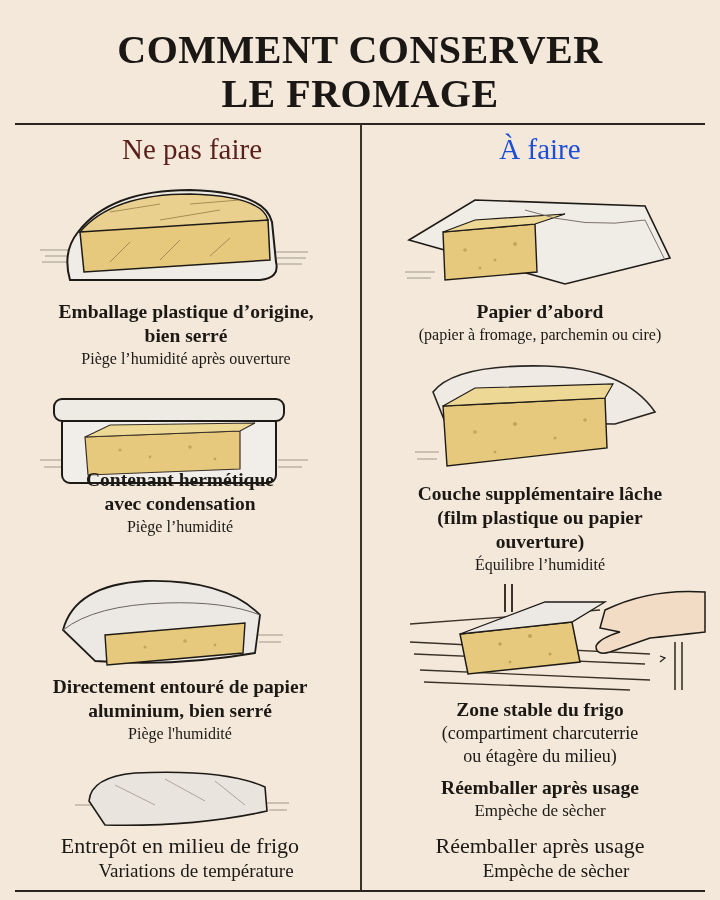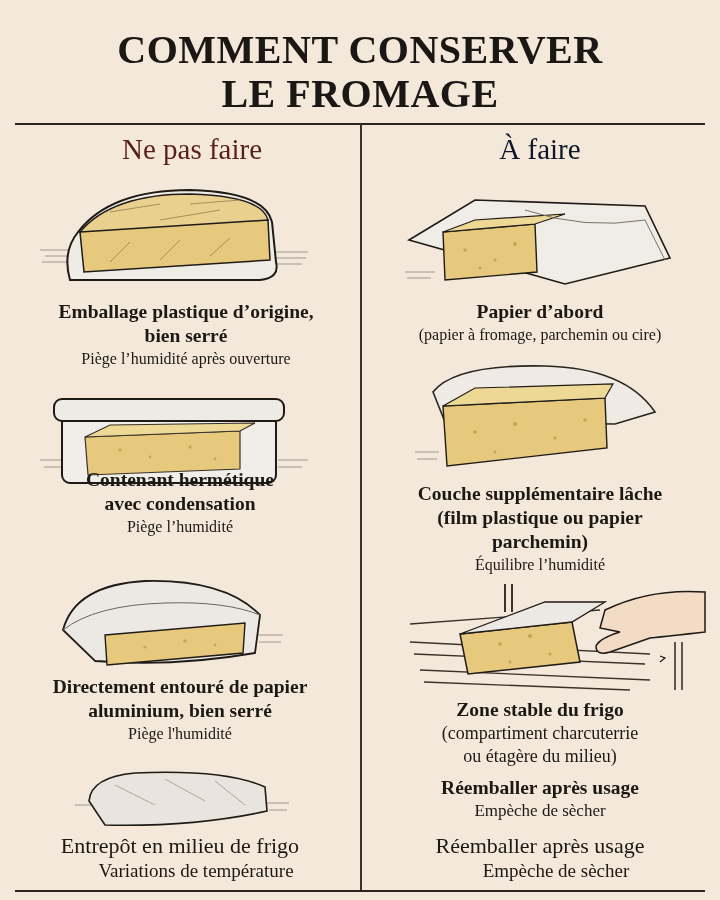--- a/index.html
+++ b/index.html
@@ -17,21 +17,21 @@
       letter-spacing: 0.5px;
     }
     .rule-top { position: absolute; left: 15px; top: 123px; width: 690px; height: 2px; background: #2a2520; }
     .rule-bottom { position: absolute; left: 15px; top: 890px; width: 690px; height: 2px; background: #2a2520; }
     .divider { position: absolute; left: 360px; top: 124px; width: 1.5px; height: 767px; background: #3a332b; }
     .col-head {
       position: absolute; top: 133px; width: 360px; text-align: center;
       font-family: "Liberation Serif", serif; font-size: 29px;
     }
     .col-head.left { left: 0; color: #5a1f1a; padding-left: 24px; }
-    .col-head.right { left: 360px; color: #0f172a; }
+    .col-head.right { left: 360px; color: #1d4ed8; }
 
     .illus { position: absolute; }
     .item { position: absolute; width: 360px; text-align: center; }
     .item.left { left: 0; }
     .item.right { left: 360px; }
     .main { font-family: "Liberation Serif", serif; font-weight: bold; font-size: 19.5px; line-height: 24px; }
     .sub { font-family: "Liberation Serif", serif; font-size: 16px; line-height: 21px; }
     .plain-main { font-family: "Liberation Serif", serif; font-size: 22px; line-height: 26px; }
     .plain-sub { font-family: "Liberation Serif", serif; font-size: 19px; line-height: 23px; margin-left: 32px; }
     svg { display: block; }
@@ -185,21 +185,21 @@
         <circle cx="100" cy="62" r="2"></circle>
         <circle cx="140" cy="76" r="1.6"></circle>
         <circle cx="170" cy="58" r="1.8"></circle>
         <circle cx="80" cy="90" r="1.4"></circle>
       </g>
   </svg>
 </div>
 <div class="item right" style="top:482px;">
   <div class="main">Couche supplémentaire lâche</div>
   <div class="main">(film plastique ou papier</div>
-  <div class="main">parchemin)</div>
+  <div class="main">ouverture)</div>
   <div class="sub">Équilibre l’humidité</div>
 </div>
 
 <div class="illus" style="left:400px; top:582px;">
   <svg width="310" height="110" viewBox="0 0 310 110">
     <line x1="105" y1="2" x2="105" y2="30" stroke="#3a3128" stroke-width="2"></line>
     <line x1="112" y1="2" x2="112" y2="30" stroke="#3a3128" stroke-width="2"></line>
     <line x1="275" y1="60" x2="275" y2="108" stroke="#3a3128" stroke-width="1.6"></line>
     <line x1="282" y1="60" x2="282" y2="108" stroke="#3a3128" stroke-width="1.6"></line>
     <g stroke="#3a3128" stroke-width="1.3">

